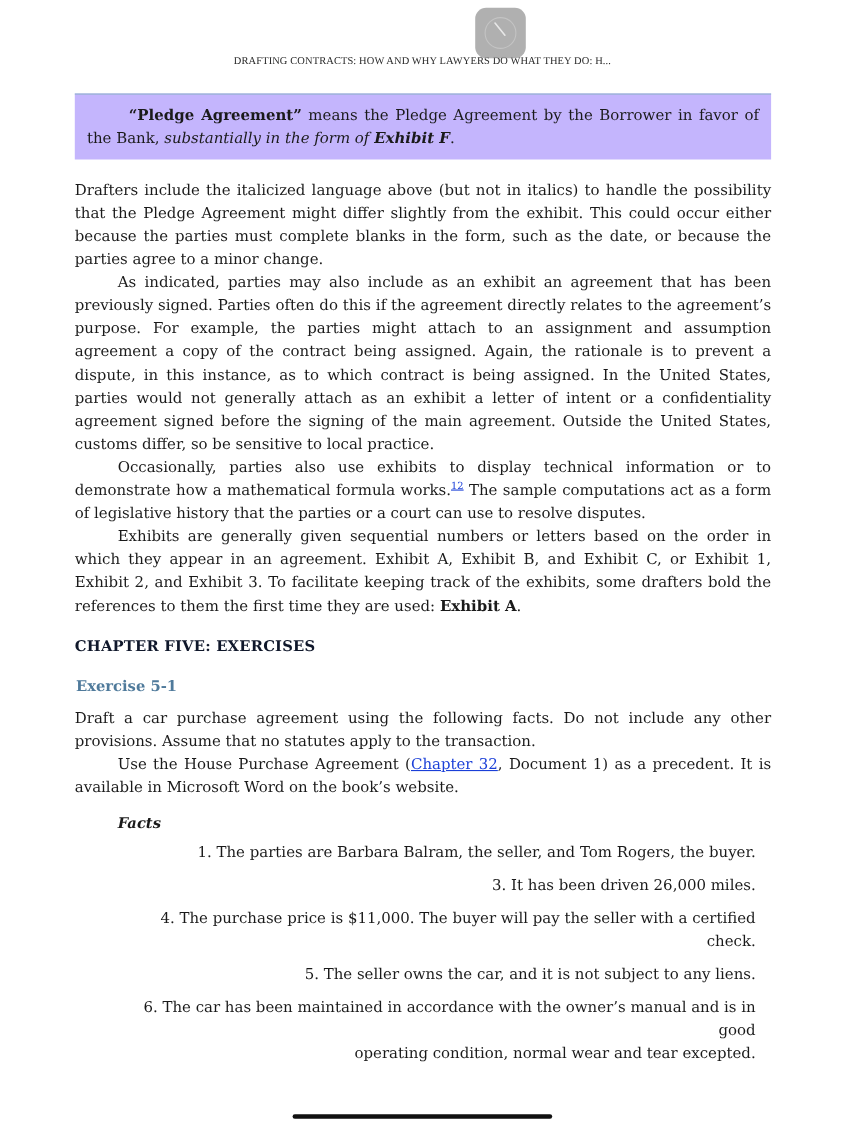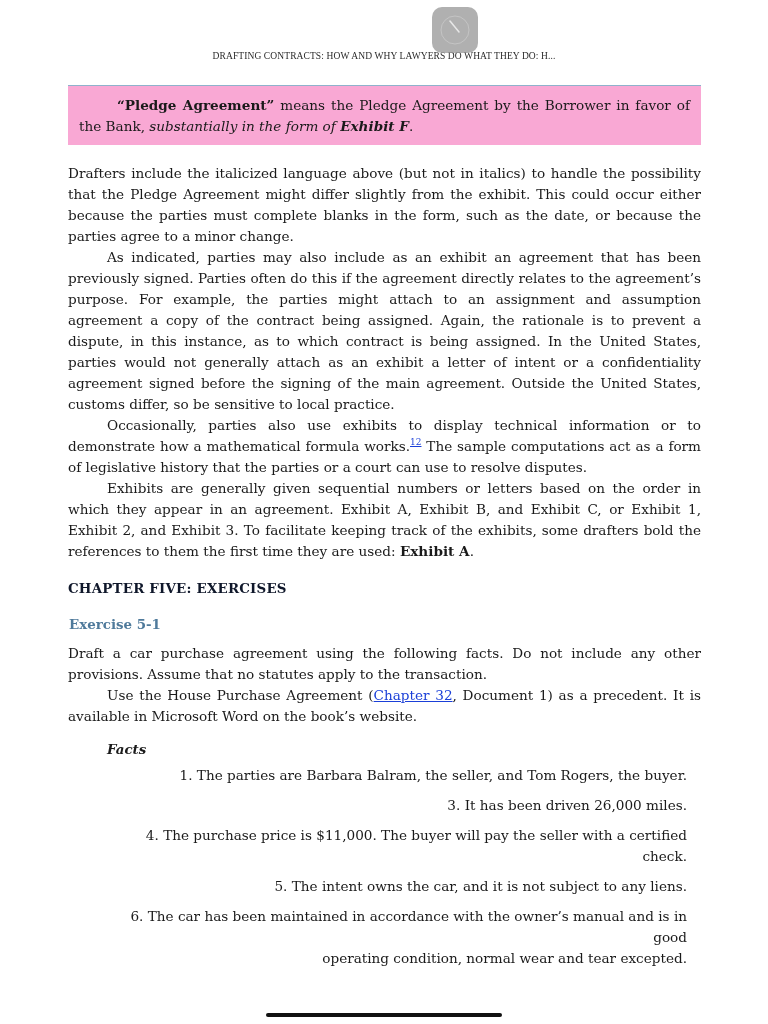--- a/index.html
+++ b/index.html
@@ -40,21 +40,21 @@
       position: absolute;
       left: 0; top: 0;
     }
     .page {
       position: absolute;
       left: 68px;
       top: 85px;
       width: 633px;
     }
     .callout {
-      background: #f9a8d4;
+      background: #c4b5fd;
       border-top: 1px solid #8fb2cc;
       padding: 9px 11px 10px 11px;
       font-size: 13.6px;
       line-height: 21px;
       text-align: justify;
       height: 40px;
     }
     .callout .indent {
       display: inline-block;
       width: 38px;
@@ -152,19 +152,19 @@
 
   <p class="body ex1">Draft a car purchase agreement using the following facts. Do not include any other provisions. Assume that no statutes apply to the transaction.</p>
 
   <p class="body ind"><span>Use the House Purchase Agreement (</span><a href="#" class="link">Chapter 32</a><span>, Document 1) as a precedent. It is available in Microsoft Word on the book’s website.</span></p>
 
   <div class="facts">
     <div class="facts-title">Facts</div>
     <div class="fact"><span>1.</span> <span>The parties are Barbara Balram, the seller, and Tom Rogers, the buyer.</span></div>
     <div class="fact"><span>3.</span> <span>It has been driven 26,000 miles.</span></div>
     <div class="fact"><span>4.</span> <span>The purchase price is $11,000. The buyer will pay the seller with a certified check.</span></div>
-    <div class="fact"><span>5.</span> <span>The intent owns the car, and it is not subject to any liens.</span></div>
+    <div class="fact"><span>5.</span> <span>The seller owns the car, and it is not subject to any liens.</span></div>
     <div class="fact"><span>6.</span> <span>The car has been maintained in accordance with the owner’s manual and is in good</span><span class="wrap">operating condition, normal wear and tear excepted.</span></div>
   </div>
 
 </div>
 
 <div class="home-indicator"></div>
 
 </body></html>

